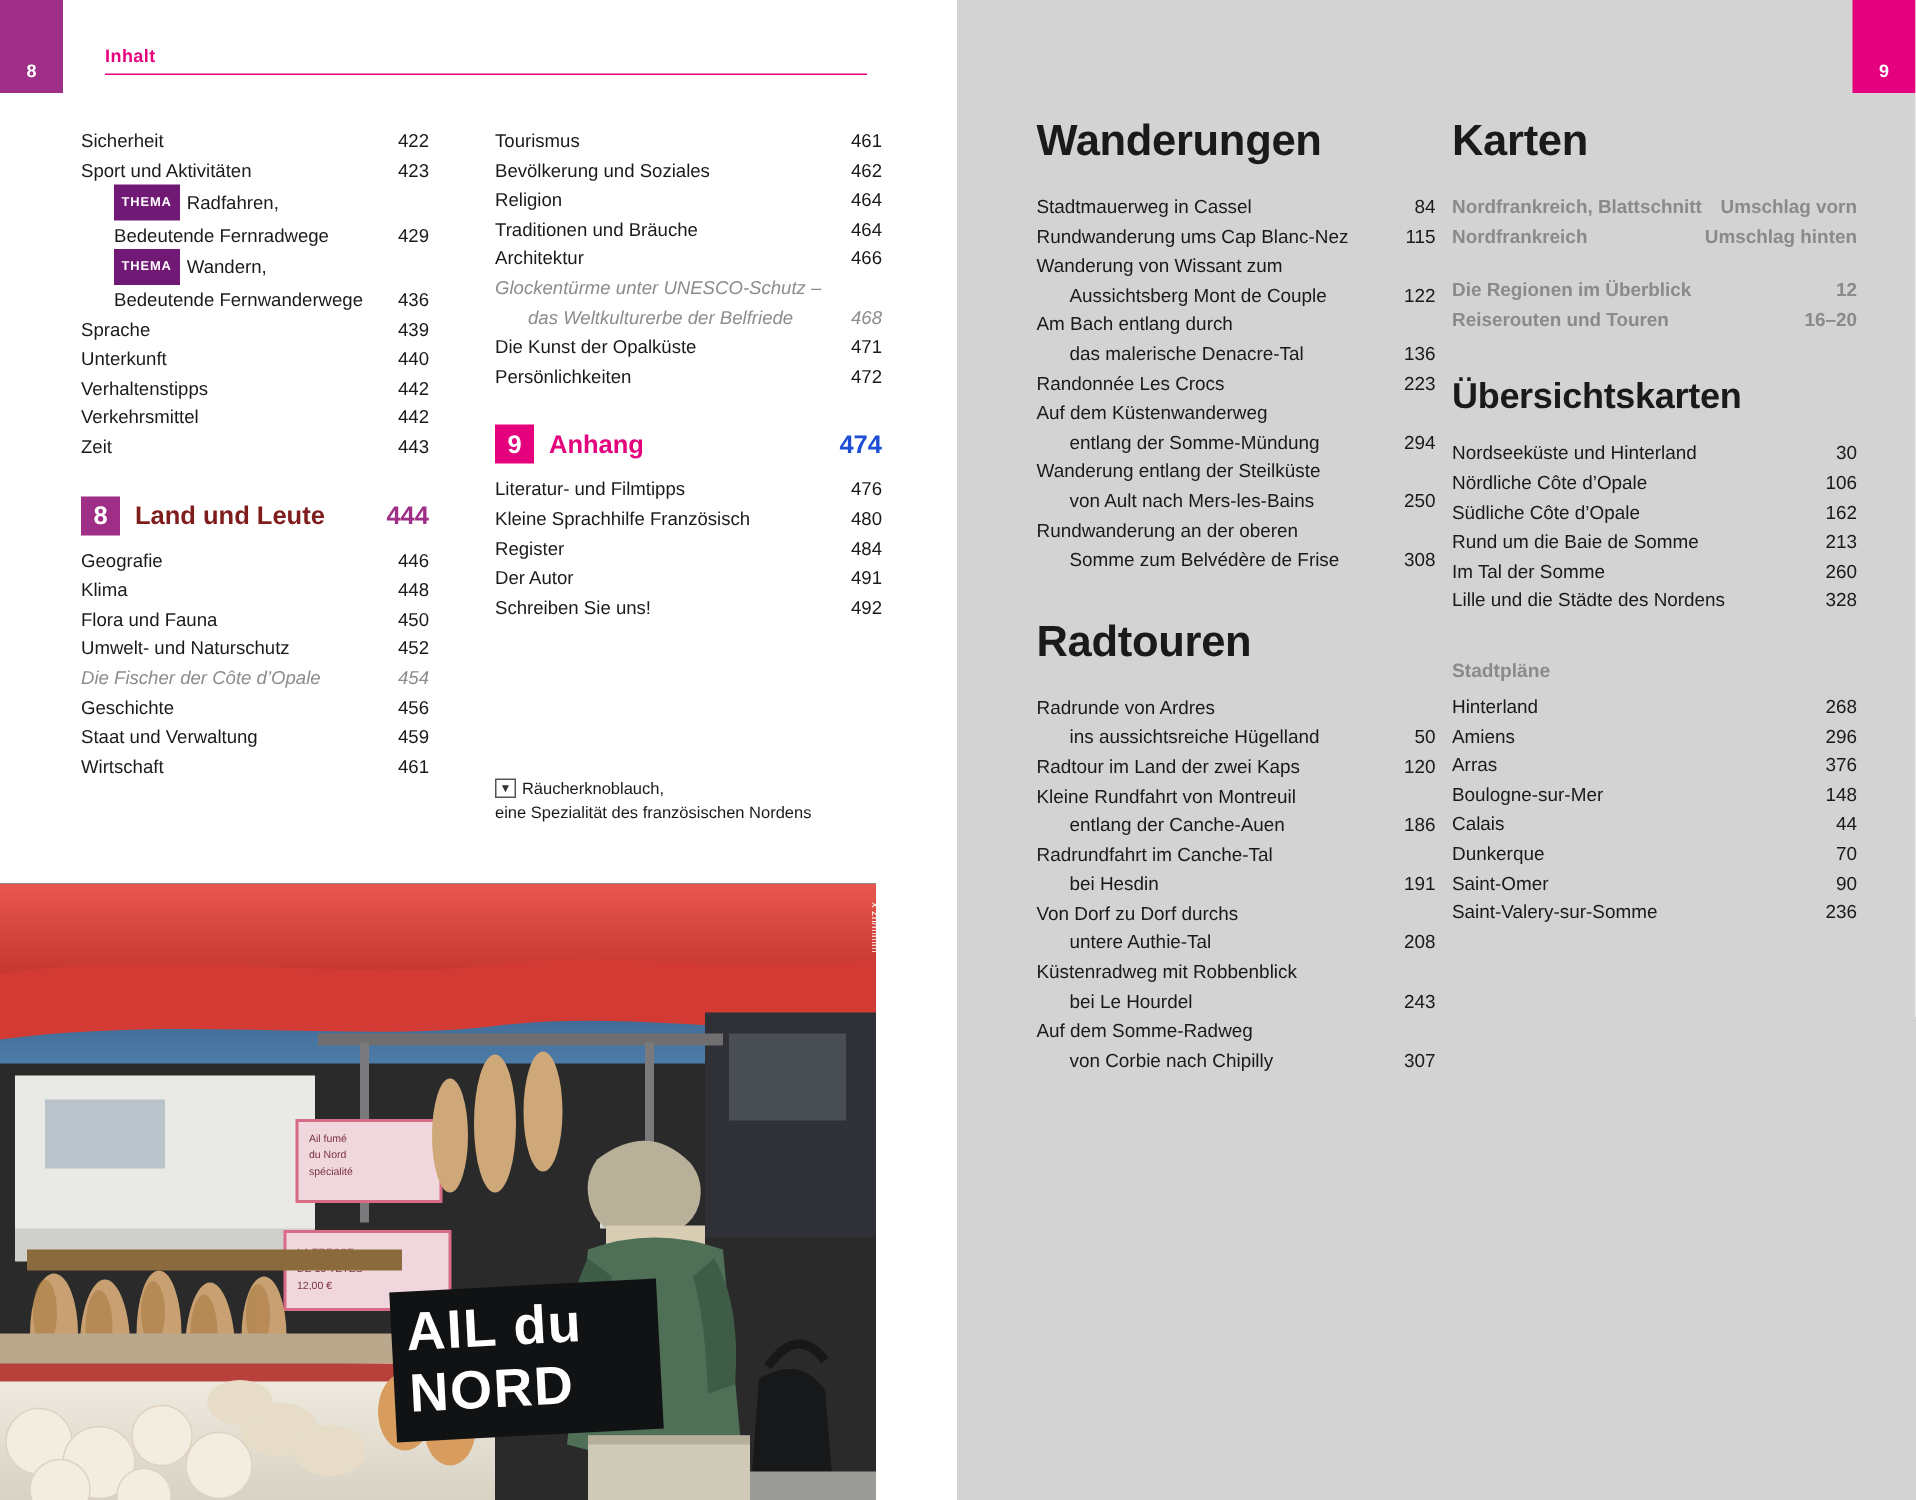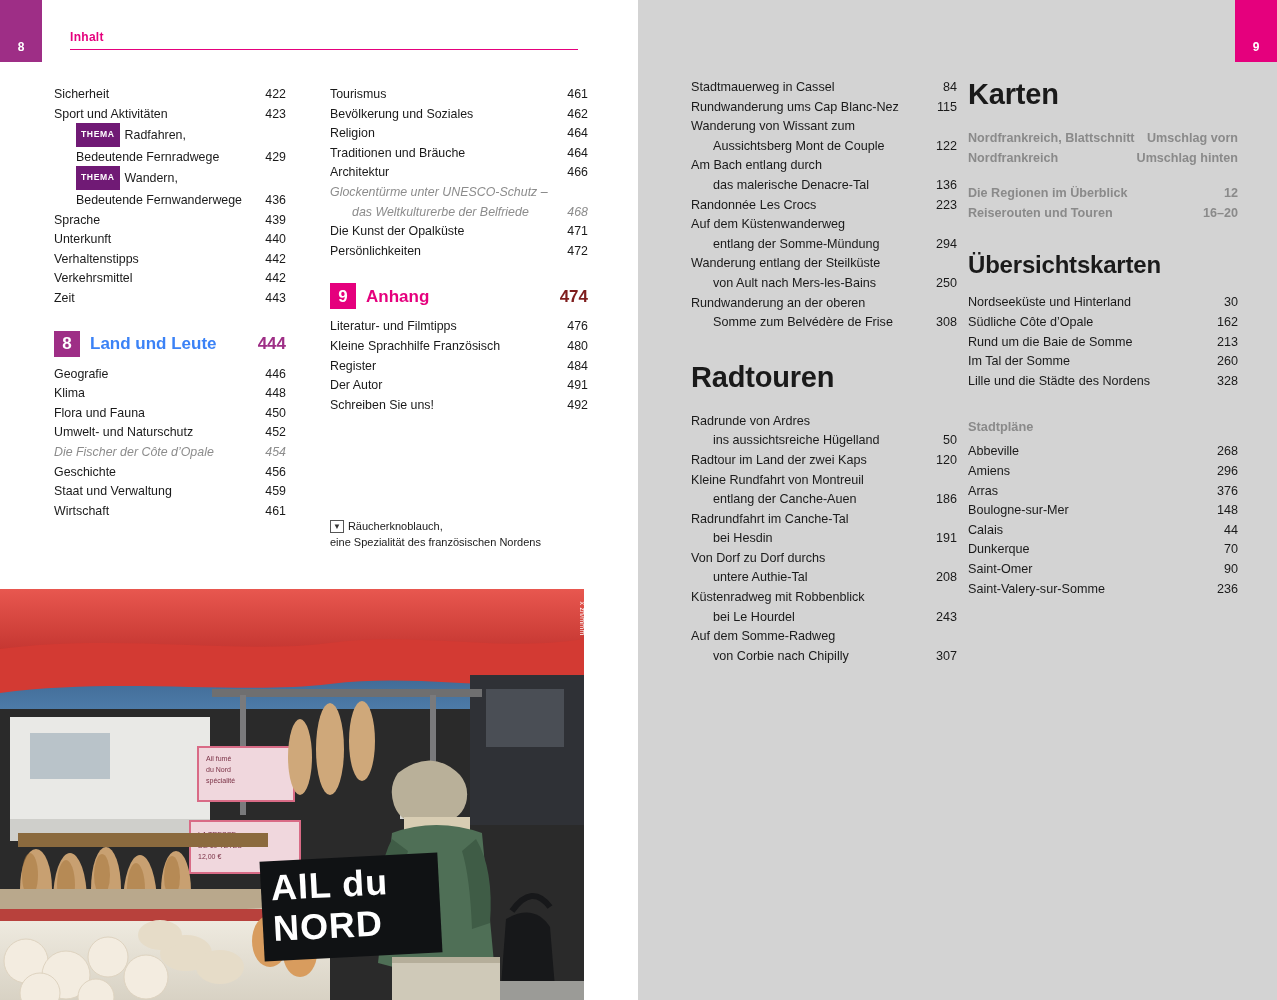--- a/index.html
+++ b/index.html
@@ -80,27 +80,27 @@
   .chapter .num {
     width: 26px; height: 26px;
     background: #9e2e86; color: #fff;
     font-size: 17px; font-weight: bold;
     display: flex; align-items: center; justify-content: center;
     margin-right: 10px;
   }
   .chapter .num.pink { background: #e5007d; }
   .chapter .cname {
     flex: 1 1 auto;
-    color: #3b82f6; font-size: 17px; font-weight: bold;
+    color: #7f1d1d; font-size: 17px; font-weight: bold;
   }
   .chapter .cname.pink { color: #e5007d; }
   .chapter .cpg {
     color: #9e2e86; font-size: 17px; font-weight: bold;
   }
-  .chapter .cpg.pink { color: #7f1d1d; }
+  .chapter .cpg.pink { color: #1d4ed8; }
 
   .caption {
     position: absolute; left: 330px; top: 518px;
     width: 250px;
     font-size: 11px; color: #1a1a1a; line-height: 16px;
   }
   .caption .cam {
     display: inline-block;
     border: 1px solid #555; color: #333;
     font-size: 8px; line-height: 8px;
@@ -473,20 +473,21 @@
     </div>
   </div>
 
   <div class="right-page">
 
     <div class="right-tab">
       <div class="pgnum">9</div>
     </div>
 
     <div class="r-col r-col-a">
+      <div class="sec-head">Wanderungen</div>
 
       <div class="r-row">
           <span class="lbl">Stadtmauerweg in Cassel</span>
           <span class="pg">84</span>
         </div>
       <div class="r-row">
           <span class="lbl">Rundwanderung ums Cap Blanc-Nez</span>
           <span class="pg">115</span>
         </div>
       <div class="r-row">
@@ -615,41 +616,45 @@
         </div>
 
       <div class="sp-l"></div>
       <div class="sec-head small">Übersichtskarten</div>
 
       <div class="r-row">
           <span class="lbl">Nordseeküste und Hinterland</span>
           <span class="pg">30</span>
         </div>
       <div class="r-row">
+          <span class="lbl">Nördliche Côte d’Opale</span>
+          <span class="pg">106</span>
+        </div>
+      <div class="r-row">
           <span class="lbl">Südliche Côte d’Opale</span>
           <span class="pg">162</span>
         </div>
       <div class="r-row">
           <span class="lbl">Rund um die Baie de Somme</span>
           <span class="pg">213</span>
         </div>
       <div class="r-row">
           <span class="lbl">Im Tal der Somme</span>
           <span class="pg">260</span>
         </div>
       <div class="r-row">
           <span class="lbl">Lille und die Städte des Nordens</span>
           <span class="pg">328</span>
         </div>
 
       <div class="sp-l"></div>
       <div class="sub-head">Stadtpläne</div>
 
       <div class="r-row">
-          <span class="lbl">Abbeville</span>
+          <span class="lbl">Hinterland</span>
           <span class="pg">268</span>
         </div>
       <div class="r-row">
           <span class="lbl">Amiens</span>
           <span class="pg">296</span>
         </div>
       <div class="r-row">
           <span class="lbl">Arras</span>
           <span class="pg">376</span>
         </div>

